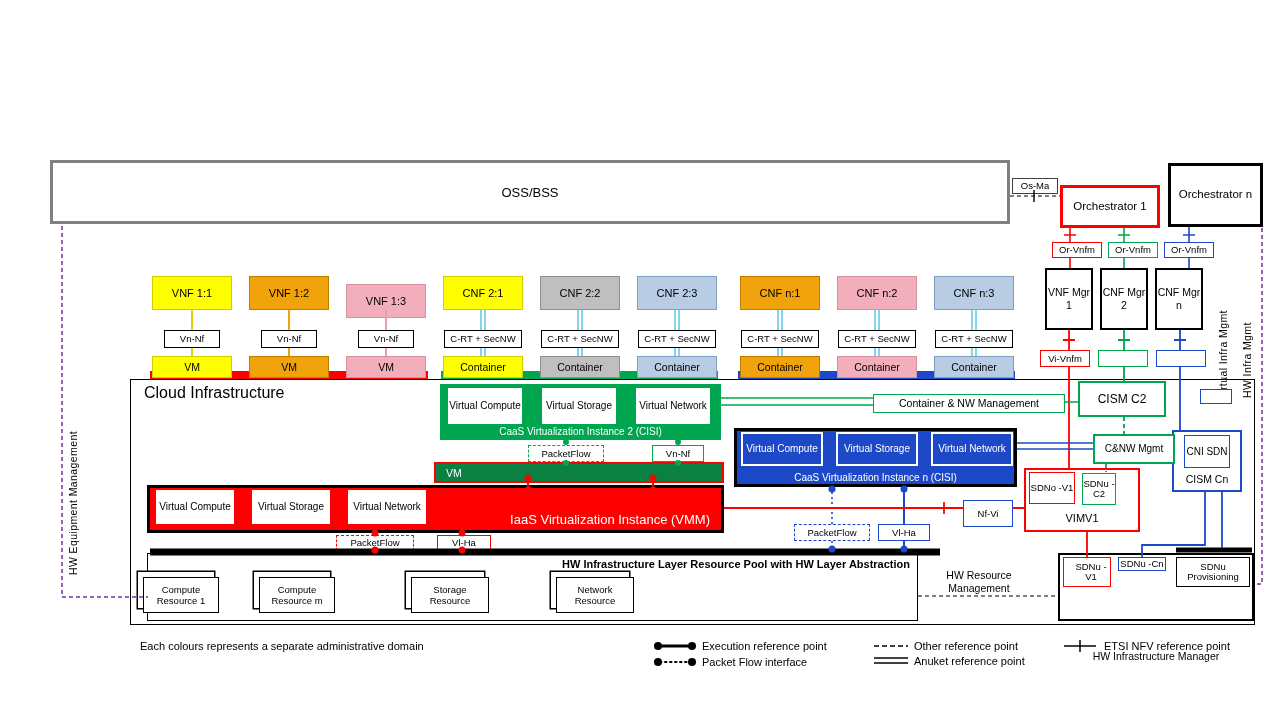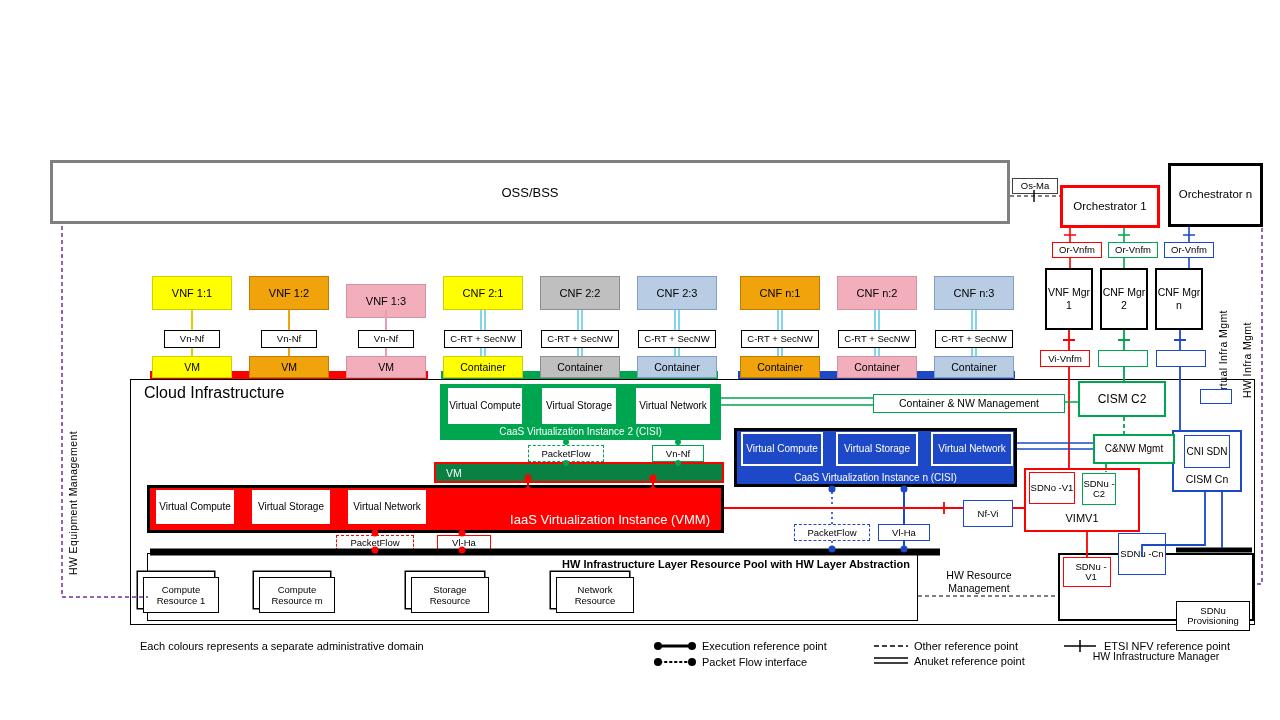--- a/index.html
+++ b/index.html
@@ -145,22 +145,22 @@
   <div class="abs" style="left:360px;top:558px;width:550px;height:15px;text-align:right;font-size:11px;font-weight:600;z-index:6;">HW Infrastructure Layer Resource Pool with HW Layer Abstraction</div>
   <div class="abs ctr res" style="left:143px;width:76px;">Compute Resource 1</div>
   <div class="abs ctr res" style="left:259px;width:76px;">Compute Resource m</div>
   <div class="abs ctr res" style="left:411px;width:78px;">Storage Resource</div>
   <div class="abs ctr res" style="left:556px;width:78px;">Network Resource</div>
 
   <div class="abs ctr" style="left:924px;top:566px;width:110px;height:32px;font-size:10.5px;line-height:1.25;z-index:6;">HW Resource Management</div>
 
   <div class="abs" style="left:1058px;top:553px;width:196px;height:68px;border:2px solid #000;background:#fff;z-index:9;"></div>
   <div class="abs ctr lbl bd-red" style="left:1063px;top:557px;width:48px;height:30px;padding-left:8px;">SDNu -V1</div>
-  <div class="abs ctr lbl bd-blue" style="left:1118px;top:533px;width:48px;height:42px;">SDNu -Cn</div>
-  <div class="abs ctr lbl" style="left:1176px;top:557px;width:74px;height:30px;margin-top:44px;">SDNu Provisioning</div>
+  <div class="abs ctr lbl bd-blue" style="left:1118px;top:557px;width:48px;height:14px;">SDNu -Cn</div>
+  <div class="abs ctr lbl" style="left:1176px;top:557px;width:74px;height:30px;">SDNu Provisioning</div>
   <div class="abs ctr" style="left:1058px;top:599px;width:196px;height:18px;font-size:10.5px;z-index:10;margin-top:48px;">HW Infrastructure Manager</div>
 
   <div class="abs legend-t" style="left:140px;top:638px;width:440px;height:15px;">Each colours represents a separate administrative domain</div>
   <div class="abs legend-t" style="left:702px;top:639px;width:160px;height:13px;">Execution reference point</div>
   <div class="abs legend-t" style="left:702px;top:655px;width:160px;height:13px;">Packet Flow interface</div>
   <div class="abs legend-t" style="left:914px;top:639px;width:145px;height:13px;">Other reference point</div>
   <div class="abs legend-t" style="left:914px;top:654px;width:150px;height:13px;">Anuket reference point</div>
   <div class="abs legend-t" style="left:1104px;top:639px;width:170px;height:13px;">ETSI NFV reference point</div>
 
   <svg class="wires" width="1280" height="720" viewBox="0 0 1280 720">

